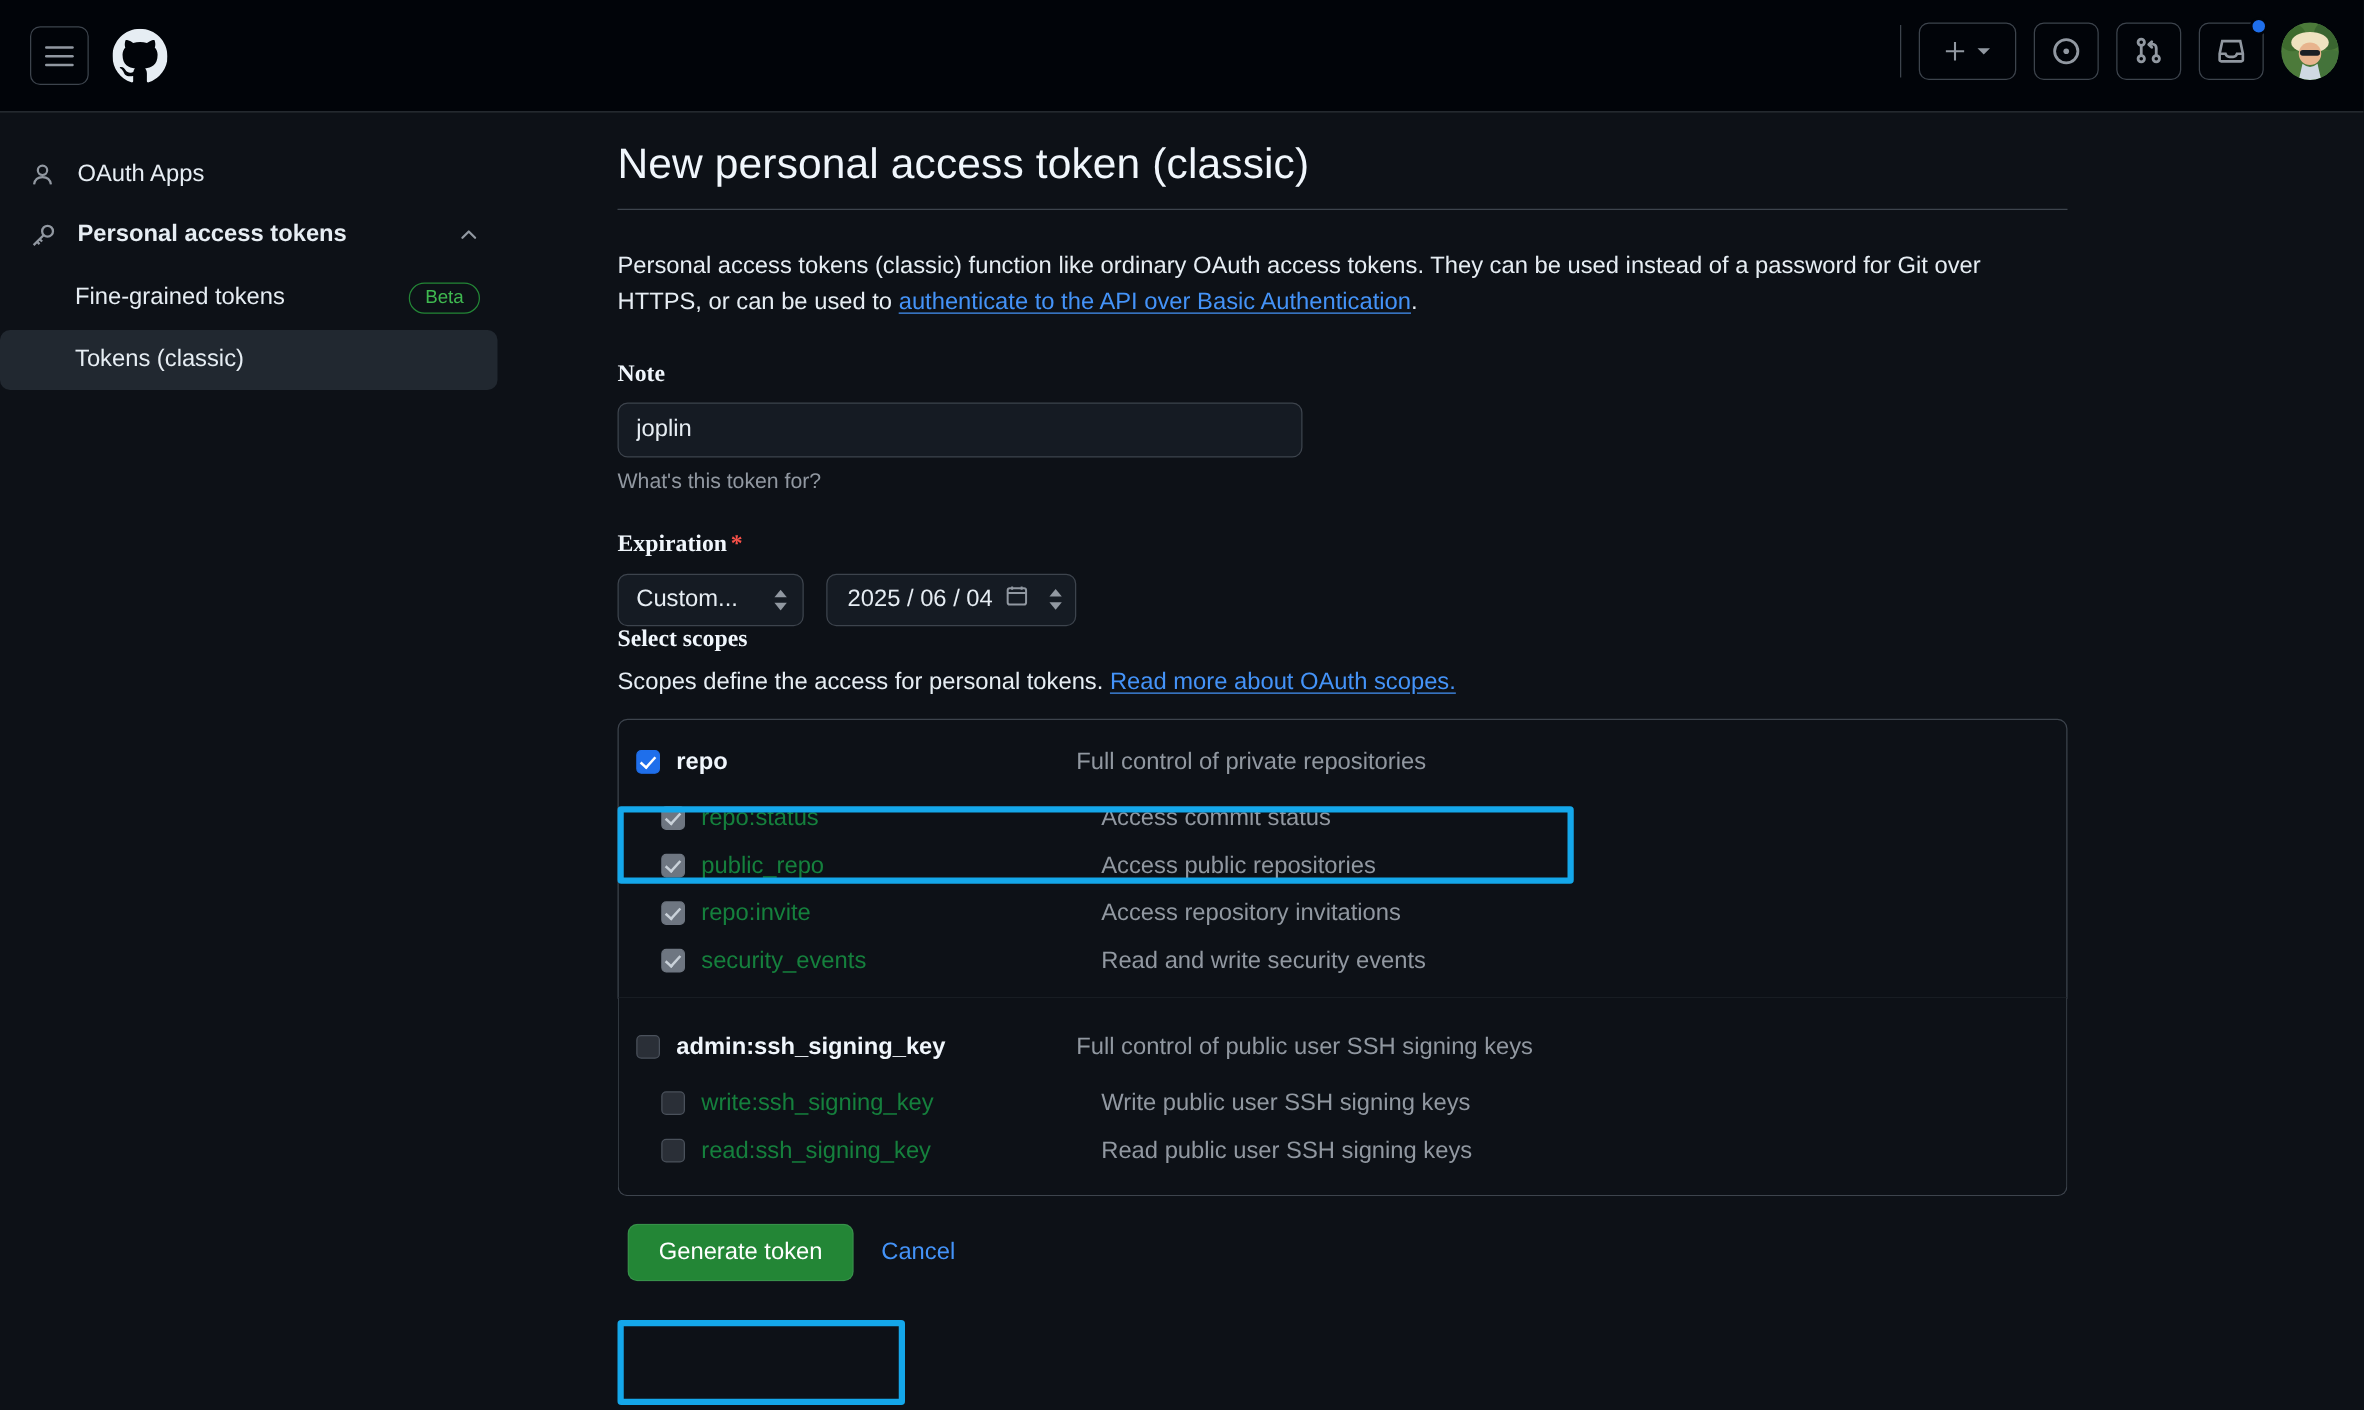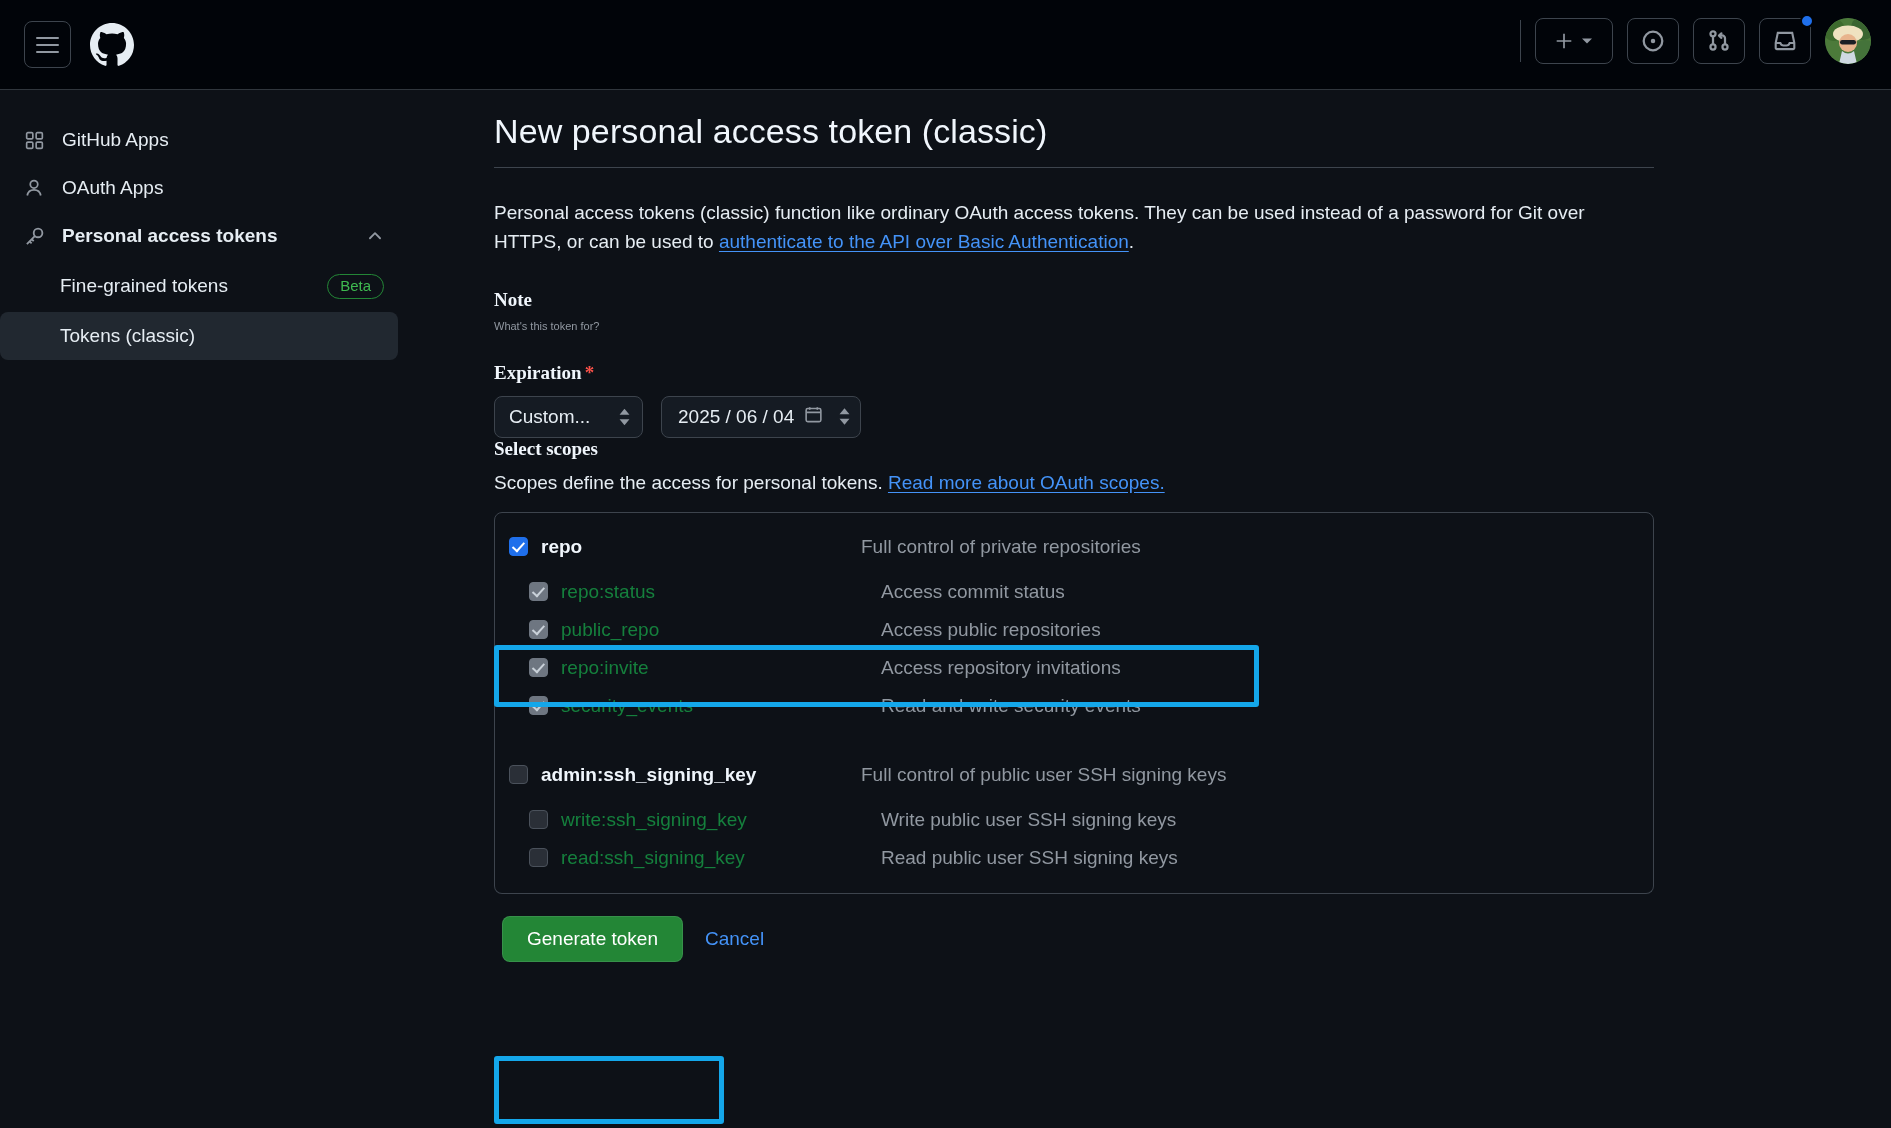--- a/index.html
+++ b/index.html
@@ -136,21 +136,21 @@
     width: 548px; height: 44px;
     background: #151b23;
     border: 1px solid #3d444d;
     border-radius: 8px;
     color: #e6edf3;
     font-size: 19px;
     padding: 0 14px;
     font-family: "Liberation Sans", sans-serif;
     outline: none;
   }
-  .hint { margin-top: 9px; font-size: 11px; color: #9198a1; }
+  .hint { margin-top: 9px; font-size: 17px; color: #9198a1; }
 
   .exp-block { margin-top: 30px; }
   .exp-row { margin-top: 12px; display:flex; gap: 18px; }
   .sel {
     position: relative;
     height: 42px; min-width: 149px;
     background: #151b23; border: 1px solid #3d444d; border-radius: 8px;
     display:flex; align-items:center; padding: 0 38px 0 14px;
     font-size: 19px; color:#e6edf3; cursor:pointer;
   }
@@ -305,31 +305,20 @@
         </g>
       </svg>
     </div>
   </div>
 </div>
 
 <div class="body-wrap">
 
   <div class="sidebar">
 
-    <div class="nav-item">
-      <span class="nav-ico">
-        <svg width="19" height="19" viewBox="0 0 16 16" fill="none" stroke="#9198a1" stroke-width="1.4">
-          <rect x="1.4" y="1.4" width="5.2" height="5.2" rx="1"></rect>
-          <rect x="9.4" y="1.4" width="5.2" height="5.2" rx="1"></rect>
-          <rect x="1.4" y="9.4" width="5.2" height="5.2" rx="1"></rect>
-          <rect x="9.4" y="9.4" width="5.2" height="5.2" rx="1"></rect>
-        </svg>
-      </span>
-      <span class="nav-label">GitHub Apps</span>
-    </div>
 
     <div class="nav-item">
       <span class="nav-ico">
         <svg width="20" height="20" viewBox="0 0 16 16" fill="none" stroke="#9198a1" stroke-width="1.4">
           <circle cx="8" cy="5" r="3"></circle>
             <path d="M2.6 14c.5-3 2.7-4.6 5.4-4.6S12.9 11 13.4 14"></path>
         </svg>
       </span>
       <span class="nav-label">OAuth Apps</span>
     </div>
@@ -363,20 +352,21 @@
     <div class="content">
 
       <h1 class="page-title">New personal access token (classic)</h1>
 
       <p class="intro">
         <span>Personal access tokens (classic) function like ordinary OAuth access tokens. They can be used instead of a password for Git over HTTPS, or can be used to </span><a class="link">authenticate to the API over Basic Authentication</a><span>.</span>
       </p>
 
       <div class="note-block">
         <div class="lbl">Note</div>
+        <input class="note-input" value="joplin" style="">
         <div class="hint">What's this token for?</div>
       </div>
 
       <div class="exp-block">
         <div class="lbl">
           <span>Expiration</span><span class="req">*</span>
         </div>
         <div class="exp-row">
           <div class="sel">
             <span>Custom...</span>

